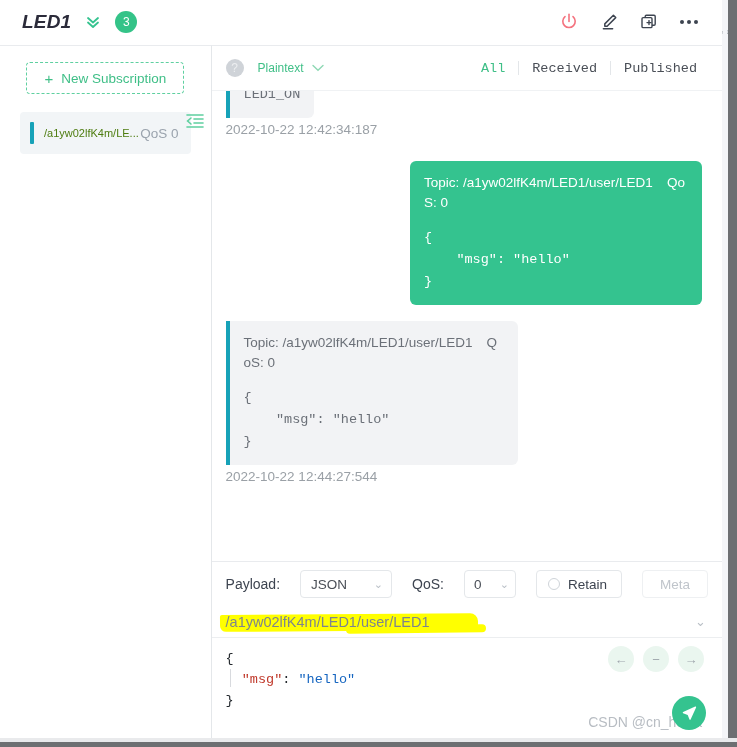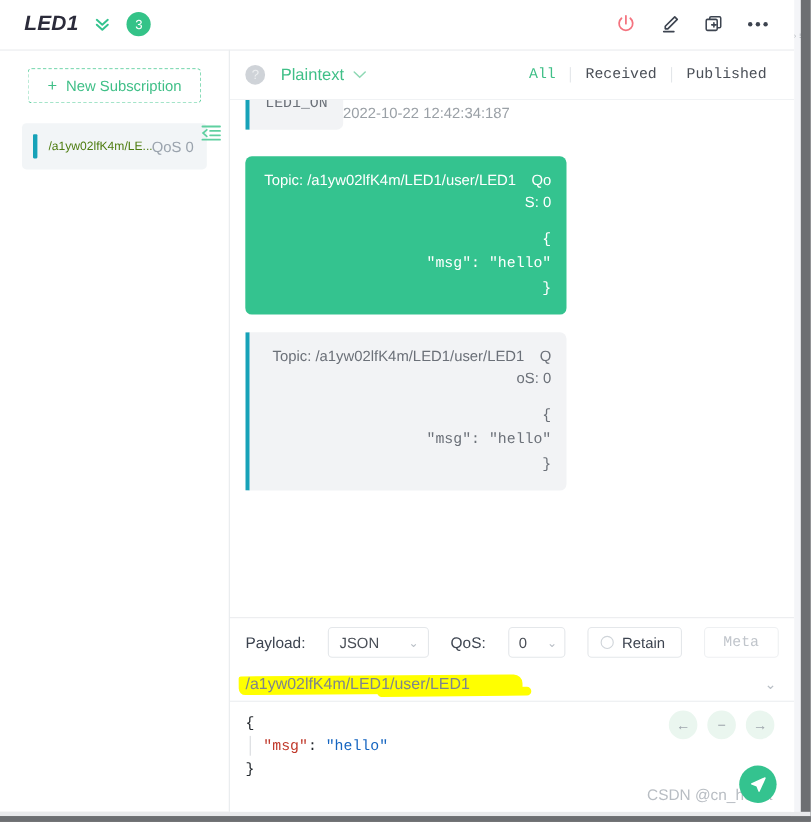--- a/index.html
+++ b/index.html
@@ -117,35 +117,35 @@
     border-top: 1px solid #e9ebee;
     border-bottom: 1px solid #f0f2f4;
     background: #fff;
   }
   .help-icon {
     width: 18px; height: 18px; border-radius: 50%;
     background: #cfd3d8; color: #eceef0; font-size: 12px;
     display: flex; align-items: center; justify-content: center; cursor: pointer;
   }
   .format-sel {
-    margin-left: 14px; color: #3fbf87; font-size: 15px;
+    margin-left: 14px; color: #3fbf87; font-size: 12px;
     display: flex; align-items: center; gap: 8px; cursor: pointer;
   }
   .tb-spacer { flex: 1; }
   .filters { display: flex; align-items: center; font-size: 13.5px; }
   .filters .f { padding: 0 13px; color: #4a4f57; cursor: pointer; font-family: Liberation Mono, monospace; }
   .filters .f.active { color: #3fbf87; }
   .filters .divider { width: 1px; height: 14px; background: #e3e6e9; }
 
   
   .msg-list {
     flex: 1; overflow: hidden; position: relative;
     padding: 0 20px 0 14px; background: #fff;
   }
-  .msg-row { display: flex; margin-bottom: 14px; text-align: right; }
+  .msg-row { display: flex; flex-direction: column; margin-bottom: 14px; }
   .msg-row.out { align-items: flex-end; }
   .msg-row.in { align-items: flex-start; }
 
   .bubble-in {
     max-width: 292px;
     background: #f2f3f5; border-left: 4px solid #17a2b8;
     border-radius: 0 6px 6px 0;
     padding: 12px 14px 12px 14px;
     color: #6b7078;
   }
@@ -189,21 +189,21 @@
   .chev-sm { color: #b9bfc6; font-size: 11px; margin-left: 10px; }
   .retain-box {
     height: 28px; border: 1px solid #e4e7ea; border-radius: 4px;
     display: flex; align-items: center; gap: 8px; padding: 0 14px 0 11px;
     font-size: 13.5px; color: #3d4450; cursor: pointer;
   }
   .radio { width: 12px; height: 12px; border: 1px solid #cfd4d9; border-radius: 50%; }
   .meta-box {
     height: 28px; border: 1px solid #eef0f2; border-radius: 4px;
     display: flex; align-items: center; padding: 0 17px;
-    font-size: 13.5px; color: #c0c5cb; cursor: pointer; font-family: Liberation Mono, monospace;
+    font-size: 13.5px; color: #c0c5cb; cursor: pointer;
   }
   .topic-row {
     height: 32px; display: flex; align-items: center;
     padding: 0 14px 0 14px; position: relative;
     border-bottom: 1px solid #eceef0;
   }
   .hl-wrap { position: relative; display: inline-block; }
   .hl-mark {
     position: absolute; left: -6px; top: 1px;
     width: 258px; height: 17px; background: #ffff00;
@@ -374,20 +374,21 @@
 
           <div class="msg-row in" style="margin-top:16px;">
             <div class="bubble-in">
               <div class="b-head">
                 <span>Topic: /a1yw02lfK4m/LED1/user/LED1</span><span class="b-qos">QoS: 0</span>
               </div>
               <div class="b-body">{
     "msg": "hello"
 }</div>
             </div>
+            <div class="ts">2022-10-22 12:44:27:544</div>
           </div>
 
         </div>
 
         <div class="publish">
 
           <div class="pub-opts">
             <span class="pub-label">Payload:</span>
             <span class="sel-box">
               <span>JSON</span>

